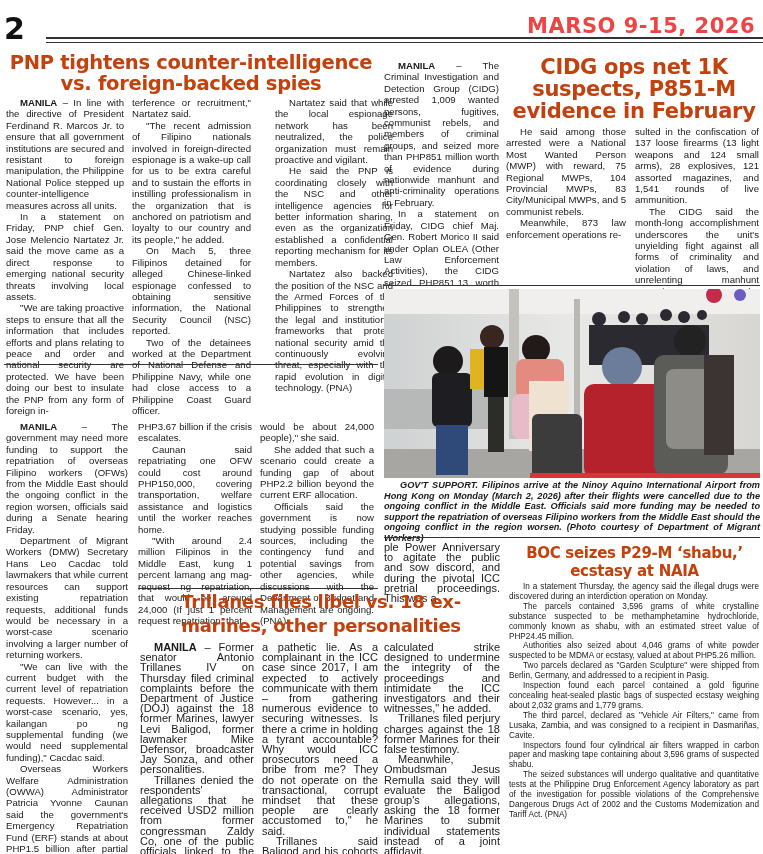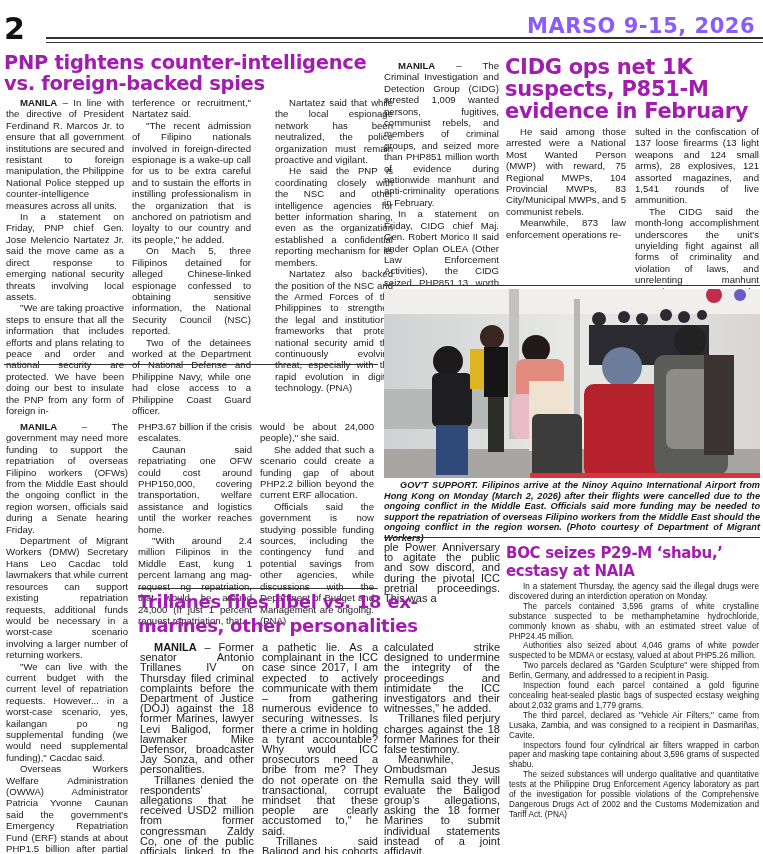--- a/index.html
+++ b/index.html
@@ -1,22 +1,22 @@
 <!DOCTYPE html>
 <html><head>
 <meta charset="utf-8">
 <style>
 *{box-sizing:border-box;margin:0;padding:0}
 html,body{width:763px;height:854px;background:#fff;overflow:hidden}
 body{position:relative;font-family:"Liberation Sans",sans-serif;color:#1a1a1a}
 .abs{position:absolute}
 .pagenum{left:4px;top:14px;font-family:"DejaVu Sans",sans-serif;font-weight:900;font-size:30px;line-height:30px;color:#111}
-.dateline{right:8px;top:14px;font-family:"DejaVu Sans",sans-serif;font-weight:900;font-size:21px;line-height:24px;color:#8b5cf6;letter-spacing:0.5px}
+.dateline{right:8px;top:14px;font-family:"DejaVu Sans",sans-serif;font-weight:900;font-size:21px;line-height:24px;color:#ef4444;letter-spacing:0.5px}
 .rule-top{left:46px;top:37px;width:717px;height:6px;border-top:2px solid #333;border-bottom:1px solid #333}
-.hl{font-family:"DejaVu Sans",sans-serif;font-weight:900;color:#a21caf;letter-spacing:-0.3px}
+.hl{font-family:"DejaVu Sans",sans-serif;font-weight:900;color:#c2410c;text-align:center;letter-spacing:-0.3px}
 .col{font-size:9.6px;line-height:11.4px;text-align:justify;hyphens:none}
 .col p{text-indent:14px}
 .col .dl{font-weight:bold}
 .hr{height:0;border-top:1.5px solid #333}
 .small{font-size:11px;line-height:10.2px}
 .photo{left:384px;top:289px;width:376px;height:189px;overflow:hidden;background:#dcdcdc}
 .caption{left:384px;top:480px;width:376px;font-size:9.2px;line-height:10.6px;font-weight:bold;font-style:italic;text-align:justify}
 .caption p{text-indent:16px}
 </style>
 </head>

